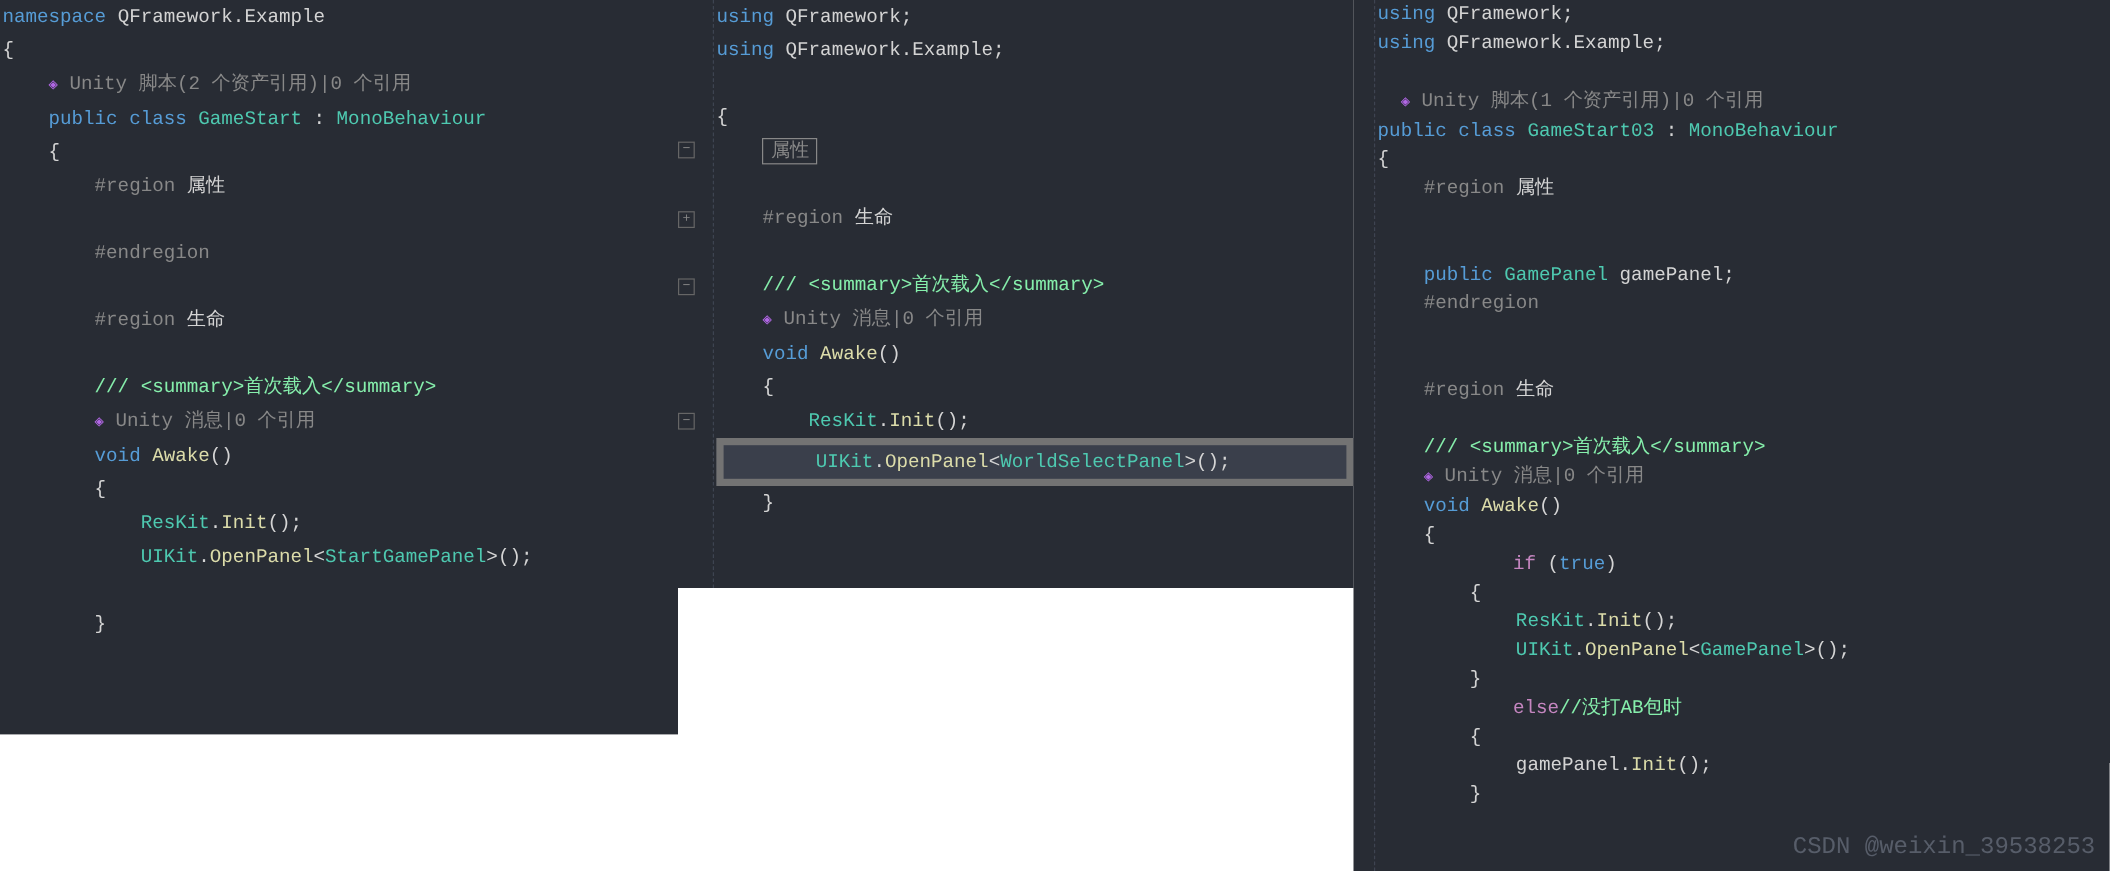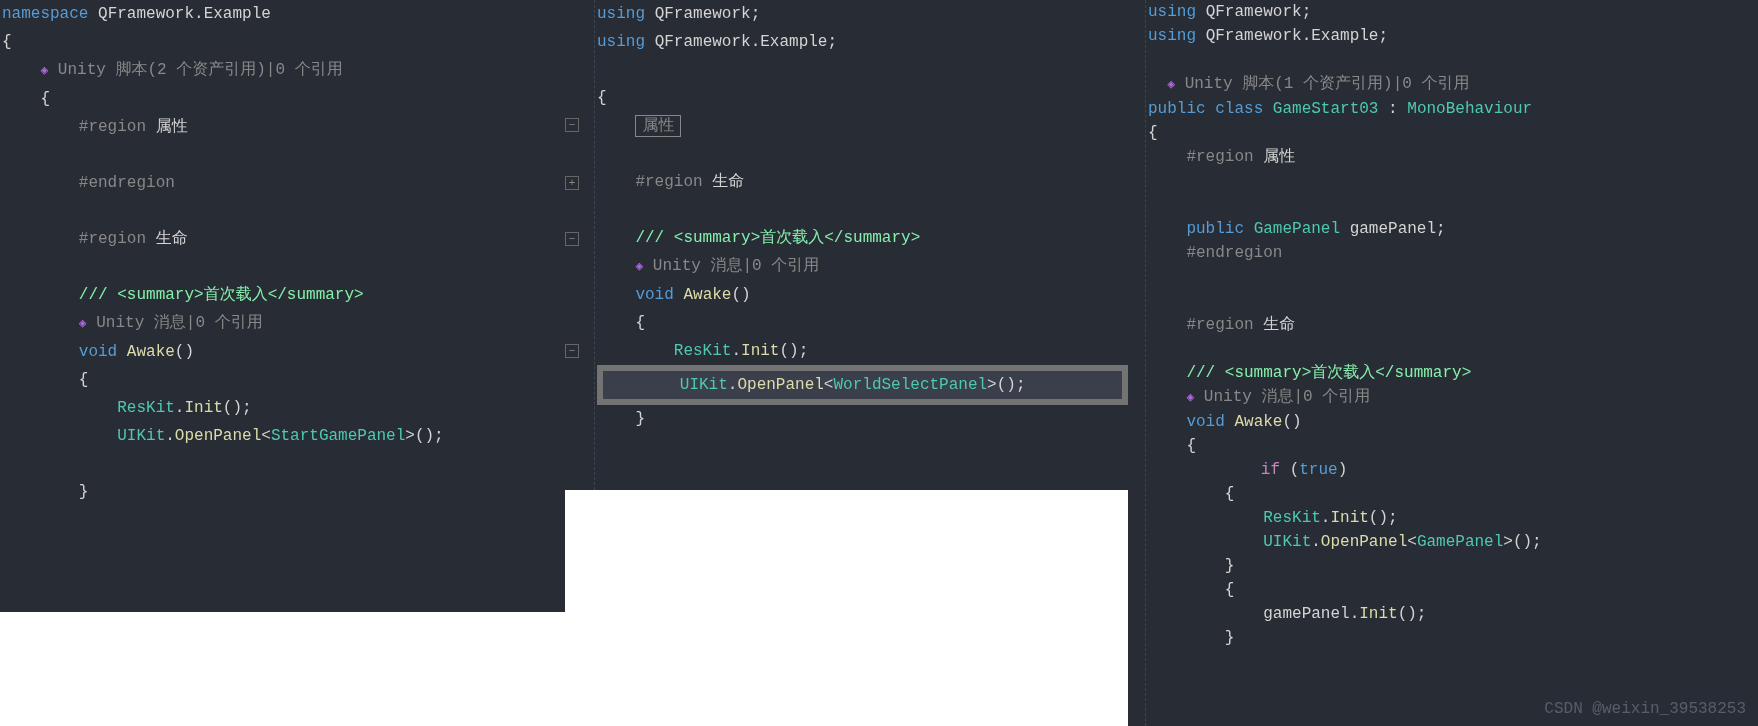--- a/index.html
+++ b/index.html
@@ -71,33 +71,34 @@
     }
     .code-area {
       padding-left: 2px;
       position: relative;
     }
     .watermark {
       position: absolute;
       bottom: 8px;
       right: 12px;
       color: #6b7280;
-      font-size: 16px;
+      font-size: 20px;
       opacity: 0.7;
       z-index: 10;
     }
   </style>
 </head>
 <body>
 
 <div class="pane pane1">
   <div class="code-area">
     <div class="line"><span class="kw-blue">namespace</span> <span class="white">QFramework.Example</span></div>
     <div class="line"><span class="brace">{</span></div>
     <div class="line">    <span class="purple-icon">◈</span> <span class="gray-txt">Unity 脚本(2 个资产引用)|0 个引用</span></div>
+    <div class="line">    <span class="kw-blue">public</span> <span class="kw-blue">class</span> <span class="kw-type">GameStart</span><span class="white"> : </span><span class="kw-type">MonoBehaviour</span></div>
     <div class="line">    <span class="brace">{</span></div>
     <div class="line">        <span class="gray-txt">#region</span> <span class="white">属性</span></div>
     <div class="line"> </div>
     <div class="line">        <span class="gray-txt">#endregion</span></div>
     <div class="line"> </div>
     <div class="line">        <span class="gray-txt">#region</span> <span class="white">生命</span></div>
     <div class="line"> </div>
     <div class="line">        <span class="comment-green">/// &lt;summary&gt;首次载入&lt;/summary&gt;</span></div>
     <div class="line">        <span class="purple-icon">◈</span> <span class="gray-txt">Unity 消息|0 个引用</span></div>
     <div class="line">        <span class="kw-blue">void</span> <span class="kw-method">Awake</span><span class="paren">()</span></div>
@@ -155,18 +156,19 @@
     <div class="line" style="line-height:24px"> </div>
     <div class="line" style="line-height:24px">    <span class="comment-green">/// &lt;summary&gt;首次载入&lt;/summary&gt;</span></div>
     <div class="line" style="line-height:24px">    <span class="purple-icon">◈</span> <span class="gray-txt">Unity 消息|0 个引用</span></div>
     <div class="line" style="line-height:24px">    <span class="kw-blue">void</span> <span class="kw-method">Awake</span><span class="paren">()</span></div>
     <div class="line" style="line-height:24px">    <span class="brace">{</span></div>
     <div class="line" style="line-height:24px">        <span class="pink">if</span> <span class="paren">(</span><span class="kw-blue">true</span><span class="paren">)</span></div>
     <div class="line" style="line-height:24px">        <span class="brace">{</span></div>
     <div class="line" style="line-height:24px">            <span class="kw-type">ResKit</span><span class="white">.</span><span class="kw-method">Init</span><span class="paren">();</span></div>
     <div class="line" style="line-height:24px">            <span class="kw-type">UIKit</span><span class="white">.</span><span class="kw-method">OpenPanel</span><span class="white">&lt;</span><span class="kw-type">GamePanel</span><span class="white">&gt;</span><span class="paren">();</span></div>
     <div class="line" style="line-height:24px">        <span class="brace">}</span></div>
+    <div class="line" style="line-height:24px">        <span class="pink">else</span><span class="comment-green">//没打AB包时</span></div>
     <div class="line" style="line-height:24px">        <span class="brace">{</span></div>
     <div class="line" style="line-height:24px">            <span class="white">gamePanel</span><span class="white">.</span><span class="kw-method">Init</span><span class="paren">();</span></div>
     <div class="line" style="line-height:24px">        <span class="brace">}</span></div>
   </div>
   <div class="watermark">CSDN @weixin_39538253</div>
 </div>
 
 </body></html>

